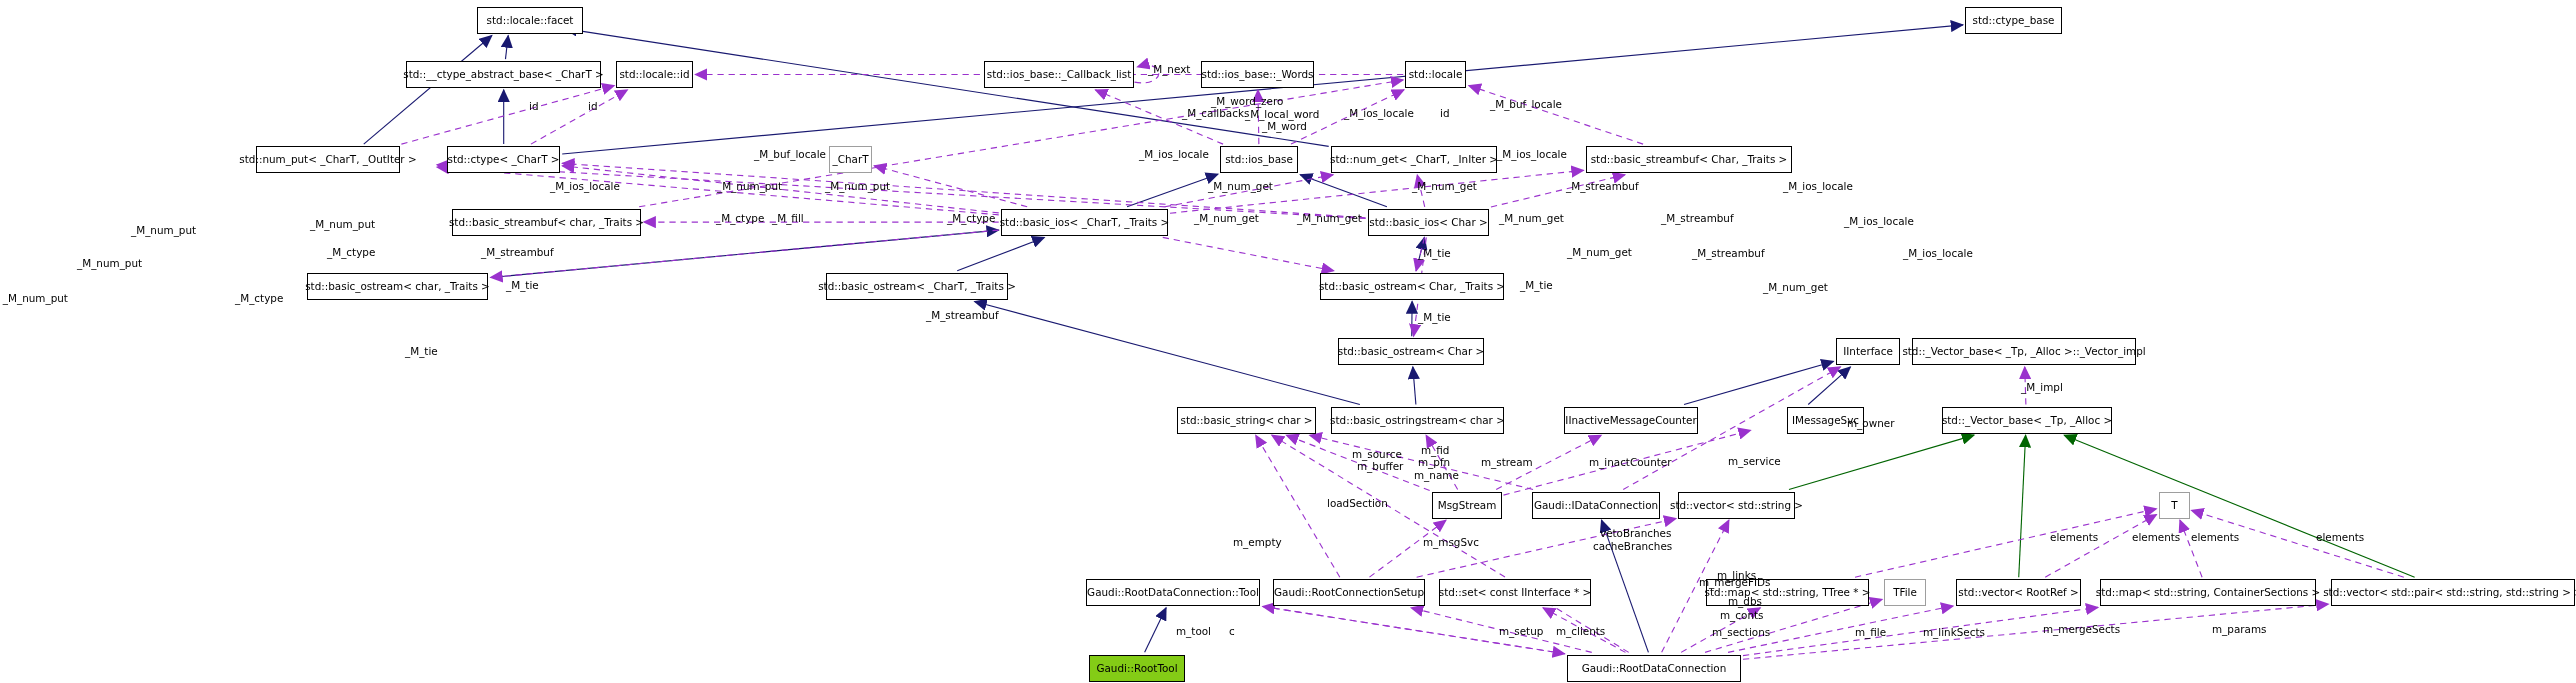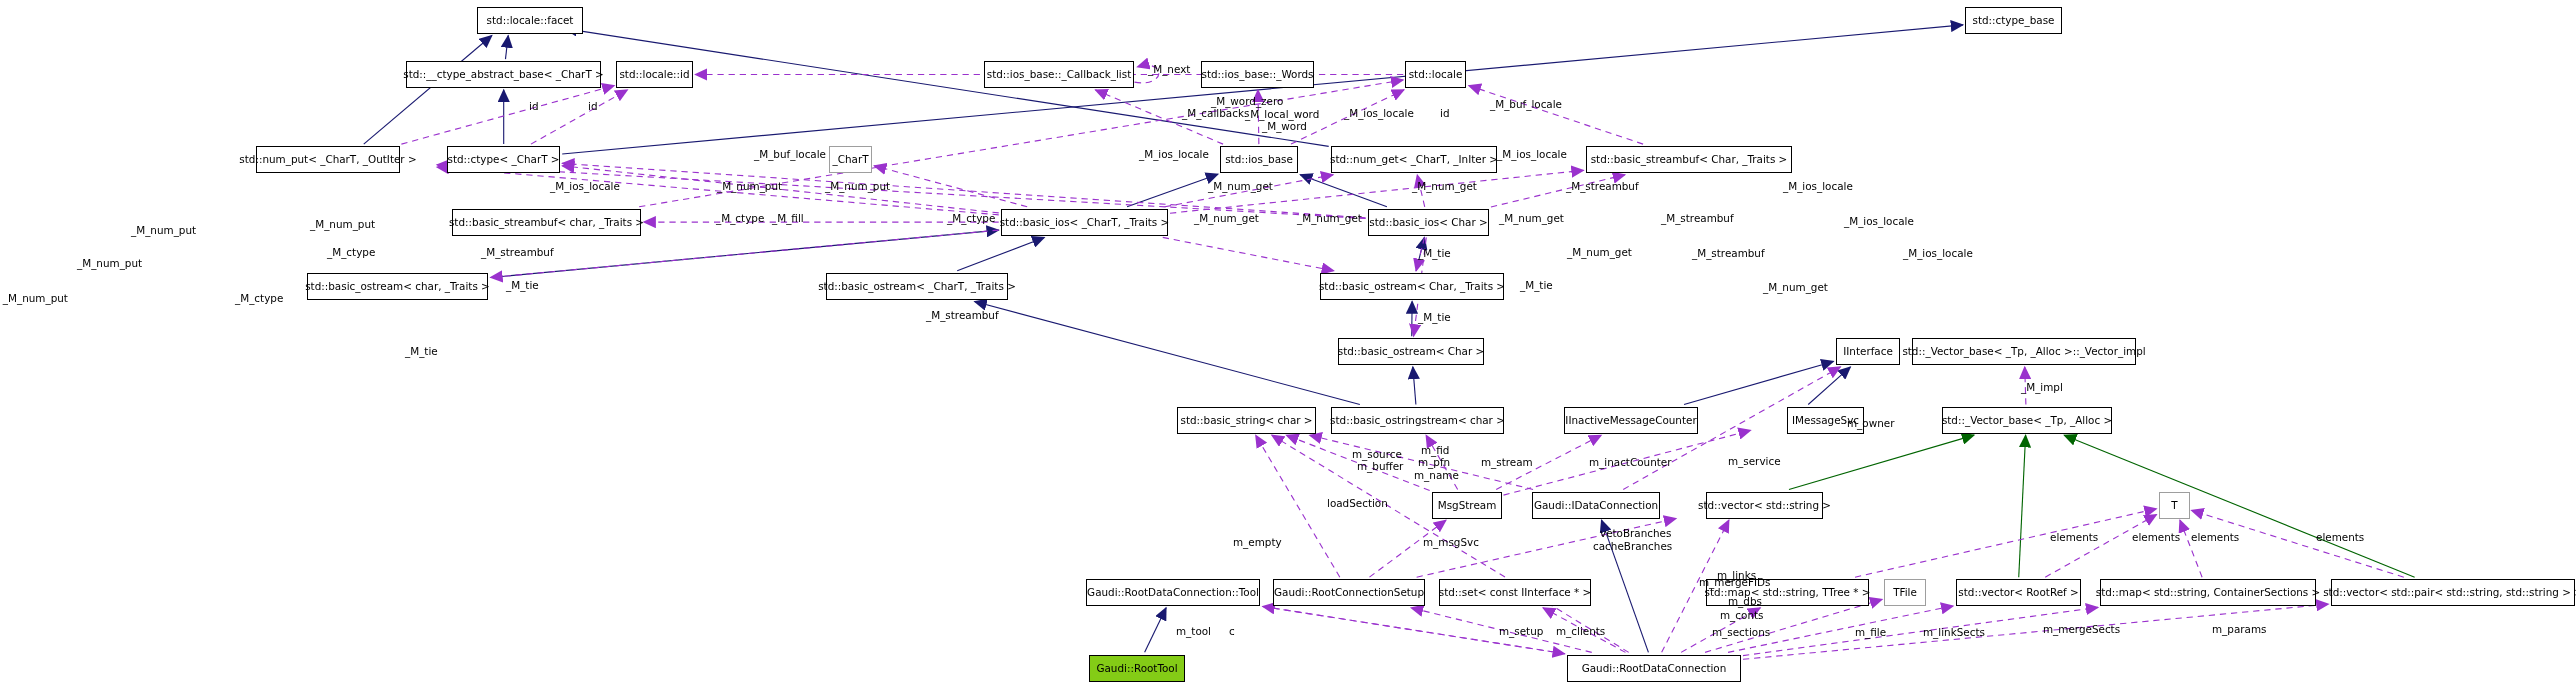--- a/index.html
+++ b/index.html
@@ -121,21 +121,21 @@
       <div class="node" style="left: 1338px; top: 338px; width: 146px; height: 26.5px;">std::basic_ostream&lt; Char &gt;</div>
       <div class="node" style="left: 1836px; top: 338px; width: 64px; height: 26.5px;">IInterface</div>
       <div class="node" style="left: 1912px; top: 338px; width: 224px; height: 26.5px;">std::_Vector_base&lt; _Tp, _Alloc &gt;::_Vector_impl</div>
       <div class="node" style="left: 1177px; top: 407px; width: 139px; height: 26.5px;">std::basic_string&lt; char &gt;</div>
       <div class="node" style="left: 1331px; top: 407px; width: 173px; height: 26.5px;">std::basic_ostringstream&lt; char &gt;</div>
       <div class="node" style="left: 1564px; top: 407px; width: 134px; height: 26.5px;">IInactiveMessageCounter</div>
       <div class="node" style="left: 1753px; top: 407px; width: 77px; height: 26.5px; margin-left: 34px;">IMessageSvc</div>
       <div class="node" style="left: 1942px; top: 407px; width: 170px; height: 26.5px;">std::_Vector_base&lt; _Tp, _Alloc &gt;</div>
       <div class="node" style="left: 1432px; top: 492px; width: 70px; height: 26.5px;">MsgStream</div>
       <div class="node" style="left: 1532px; top: 492px; width: 128px; height: 26.5px;">Gaudi::IDataConnection</div>
-      <div class="node" style="left: 1678px; top: 492px; width: 117px; height: 26.5px; margin-left: 28px;">std::vector&lt; std::string &gt;</div>
+      <div class="node" style="left: 1678px; top: 492px; width: 117px; height: 26.5px;">std::vector&lt; std::string &gt;</div>
       <div class="node param" style="left: 2159px; top: 492px; width: 31px; height: 26.5px;">T</div>
       <div class="node" style="left: 1086px; top: 579px; width: 174px; height: 26.5px;">Gaudi::RootDataConnection::Tool</div>
       <div class="node" style="left: 1273px; top: 579px; width: 152px; height: 26.5px;">Gaudi::RootConnectionSetup</div>
       <div class="node" style="left: 1439px; top: 579px; width: 152px; height: 26.5px;">std::set&lt; const IInterface * &gt;</div>
       <div class="node" style="left: 1706px; top: 579px; width: 163px; height: 26.5px;">std::map&lt; std::string, TTree * &gt;</div>
       <div class="node param" style="left: 1884px; top: 579px; width: 42px; height: 26.5px;">TFile</div>
       <div class="node" style="left: 1956px; top: 579px; width: 125px; height: 26.5px;">std::vector&lt; RootRef &gt;</div>
       <div class="node" style="left: 2100px; top: 579px; width: 216px; height: 26.5px;">std::map&lt; std::string, ContainerSections &gt;</div>
       <div class="node" style="left: 2331px; top: 579px; width: 244px; height: 26.5px;">std::vector&lt; std::pair&lt; std::string, std::string &gt; &gt;</div>
       <div class="node current" style="left: 1089px; top: 655px; width: 96px; height: 26.5px;">Gaudi::RootTool</div>

